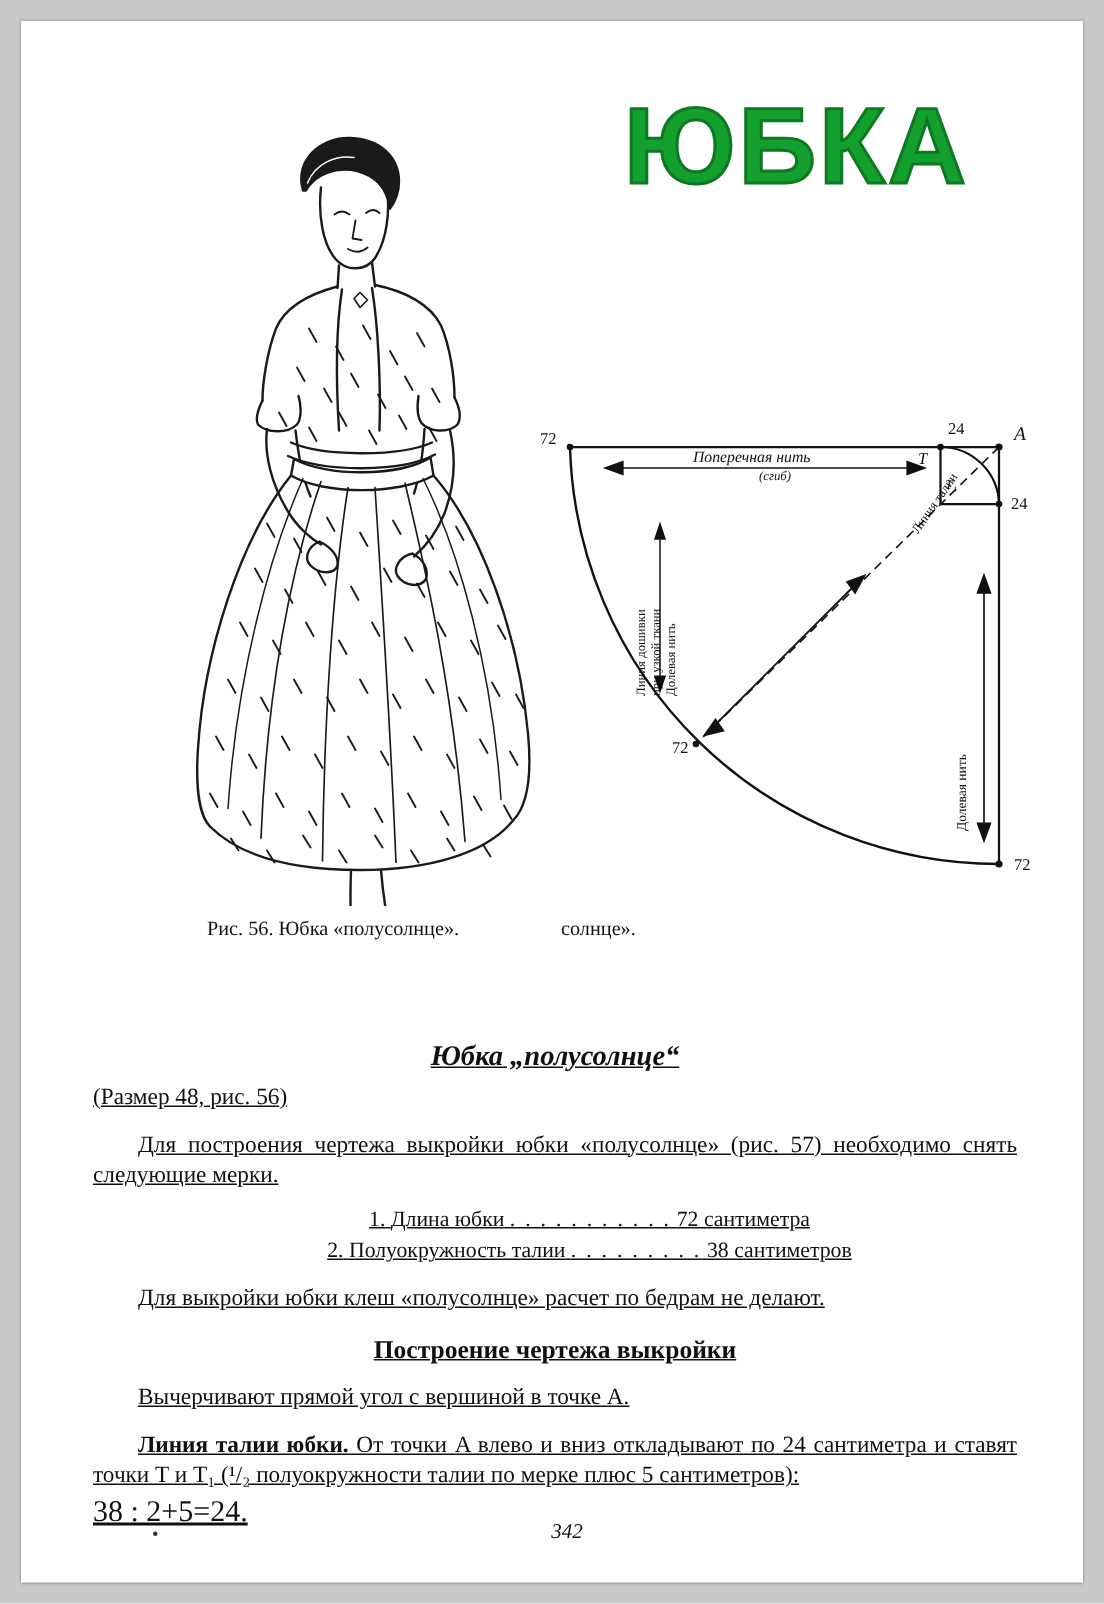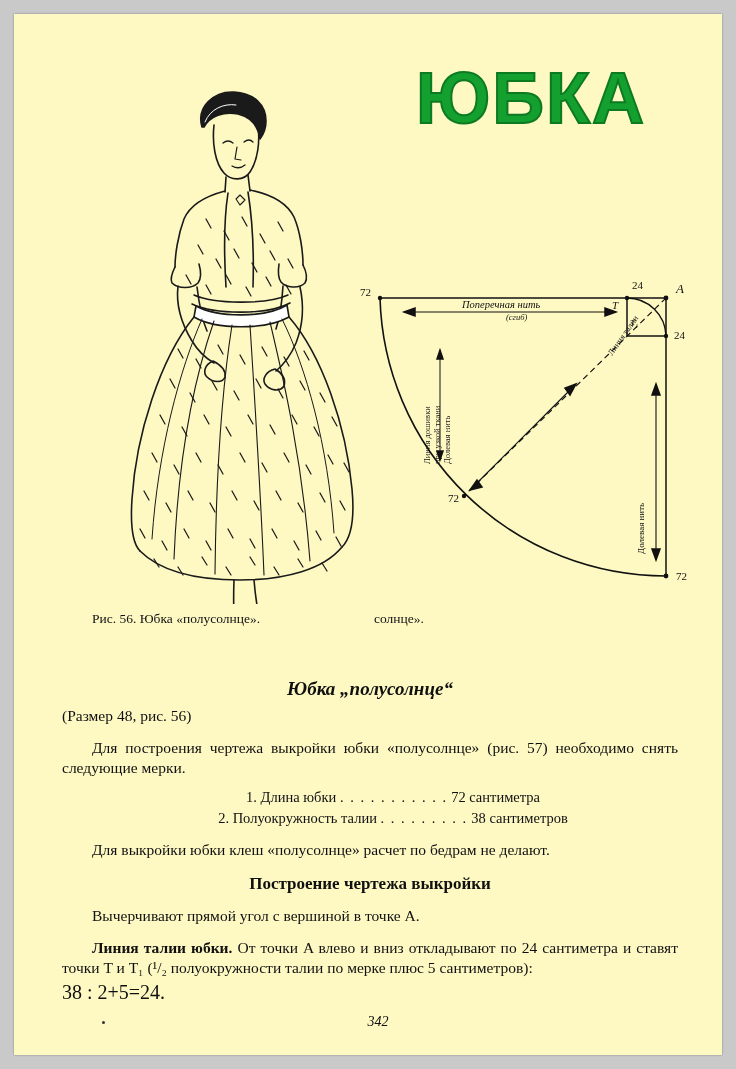--- a/index.html
+++ b/index.html
@@ -6,21 +6,21 @@
   body{
     width:736px;height:1069px;
     background:#c9c9c9;
     font-family:"Liberation Serif", serif;
     overflow:hidden;
   }
   .page{
     position:absolute;
     left:14px;top:14px;
     width:708px;height:1041px;
-    background:#fef9c3;
+    background:#ffffff;
     box-shadow:0 0 2px rgba(0,0,0,.35);
     overflow:hidden;
   }
   
   .title{
     position:absolute;
     left:352px;top:48px;
     width:330px;
     text-align:center;
     font-family:"Liberation Sans", sans-serif;
@@ -47,34 +47,35 @@
   .draft-wrap svg{display:block;}
   
   .captions{
     position:absolute;
     left:48px;top:597px;
     width:612px;
     font-size:13.5px;
     color:#111;
   }
   .cap-left{
-    position:absolute;left:30px;top:0;width:260px;text-align:left;
+    position:absolute;left:30px;top:0;width:260px;text-align:center;
   }
   .cap-right{
     position:absolute;left:290px;top:0;width:310px;text-align:left;
   }
   .cap-right .l2{display:block;padding-left:22px;}
   
   .body{
     position:absolute;
-    left:48px;top:656px;
+    left:48px;top:672px;
     width:616px;
     font-size:15.5px;
     color:#101010;
     line-height:1.32;
+    text-decoration:underline;
   }
   .h-sub{
     text-align:center;
     font-weight:bold;
     font-style:italic;
     font-size:19px;
     margin-top:6px;
   }
   .sizeline{
     text-align:left;

